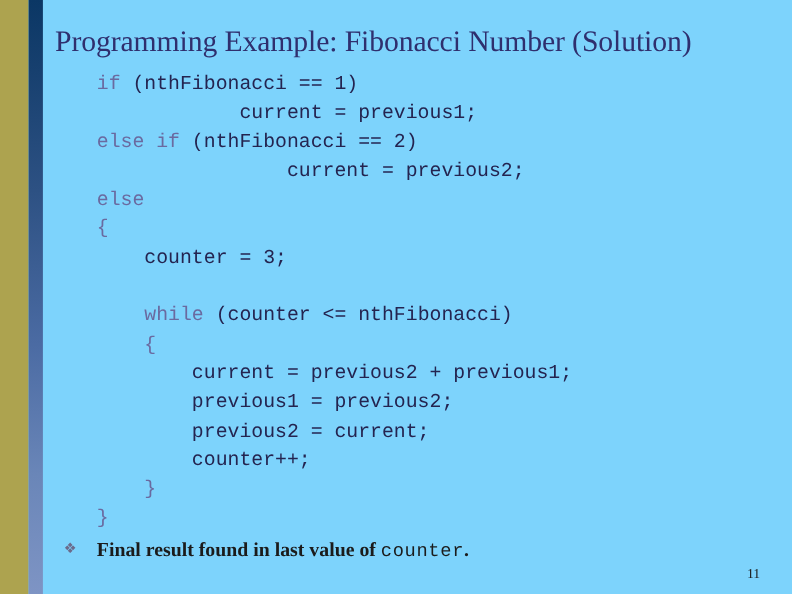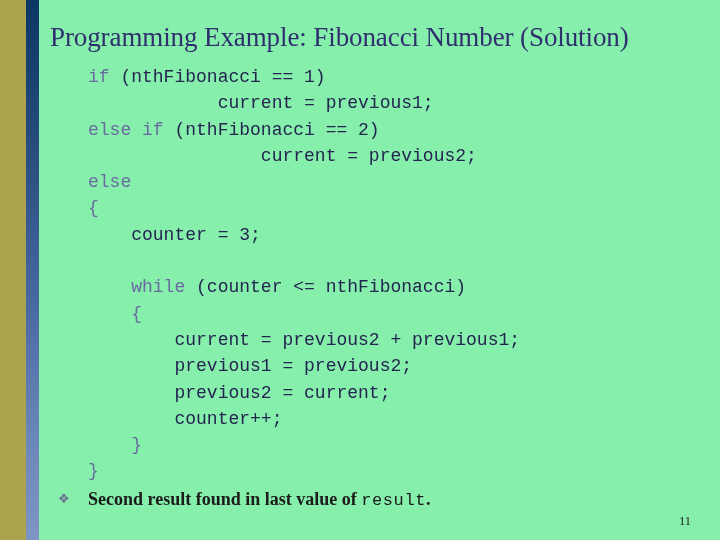--- a/index.html
+++ b/index.html
@@ -11,21 +11,21 @@
     width: 720px;
     height: 540px;
     background: #ffffff;
     font-family: "Liberation Serif", serif;
     overflow: hidden;
   }
   .slide {
     position: relative;
     width: 720px;
     height: 540px;
-    background: #86efac;
+    background: #7dd3fc;
     overflow: hidden;
   }
   
   .bar-gold {
     position: absolute;
     left: 0;
     top: 0;
     width: 26px;
     height: 540px;
     background: #ada34f;
@@ -137,19 +137,19 @@
   <div class="bar-gold"></div>
   <div class="bar-blue"></div>
 
   <div class="title">Programming Example: Fibonacci Number (Solution)</div>
 
   <div class="code"><div class="line"><span class="kw">if</span><span> (nthFibonacci == 1)</span></div><div class="line"><span>            </span><span>current = previous1;</span></div><div class="line"><span class="kw">else if</span><span> (nthFibonacci == 2)</span></div><div class="line"><span>                </span><span>current = previous2;</span></div><div class="line"><span class="kw">else</span></div><div class="line"><span class="kw">{</span></div><div class="line"><span>    </span><span>counter = 3;</span></div><div class="line">&nbsp;</div><div class="line"><span>    </span><span class="kw">while</span><span> (counter &lt;= nthFibonacci)</span></div><div class="line"><span>    </span><span class="kw">{</span></div><div class="line"><span>        </span><span>current = previous2 + previous1;</span></div><div class="line"><span>        </span><span>previous1 = previous2;</span></div><div class="line"><span>        </span><span>previous2 = current;</span></div><div class="line"><span>        </span><span>counter++;</span></div><div class="line"><span>    </span><span class="kw">}</span></div><div class="line"><span class="kw">}</span></div></div>
 
   <div class="bullet-row">
     <span class="bullet-mark">❖</span>
     <span class="bullet-text">
-      <span>Second result found in last value of </span><span class="mono">result</span><span>.</span>
+      <span>Final result found in last value of </span><span class="mono">counter</span><span>.</span>
     </span>
   </div>
 
   <div class="footer-page">11</div>
 
 </div>
 
 </body></html>

